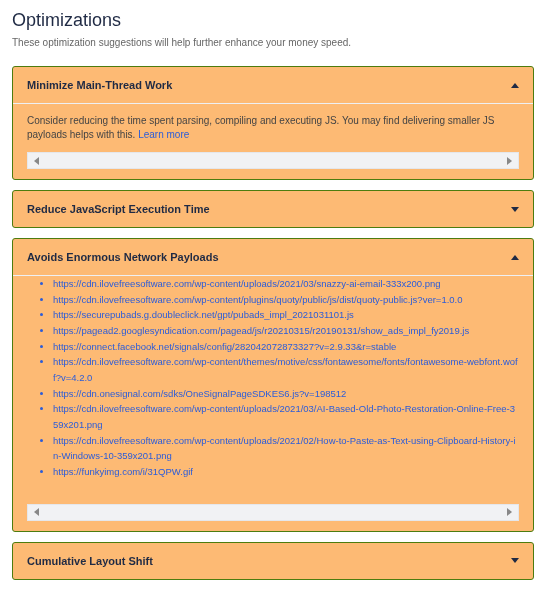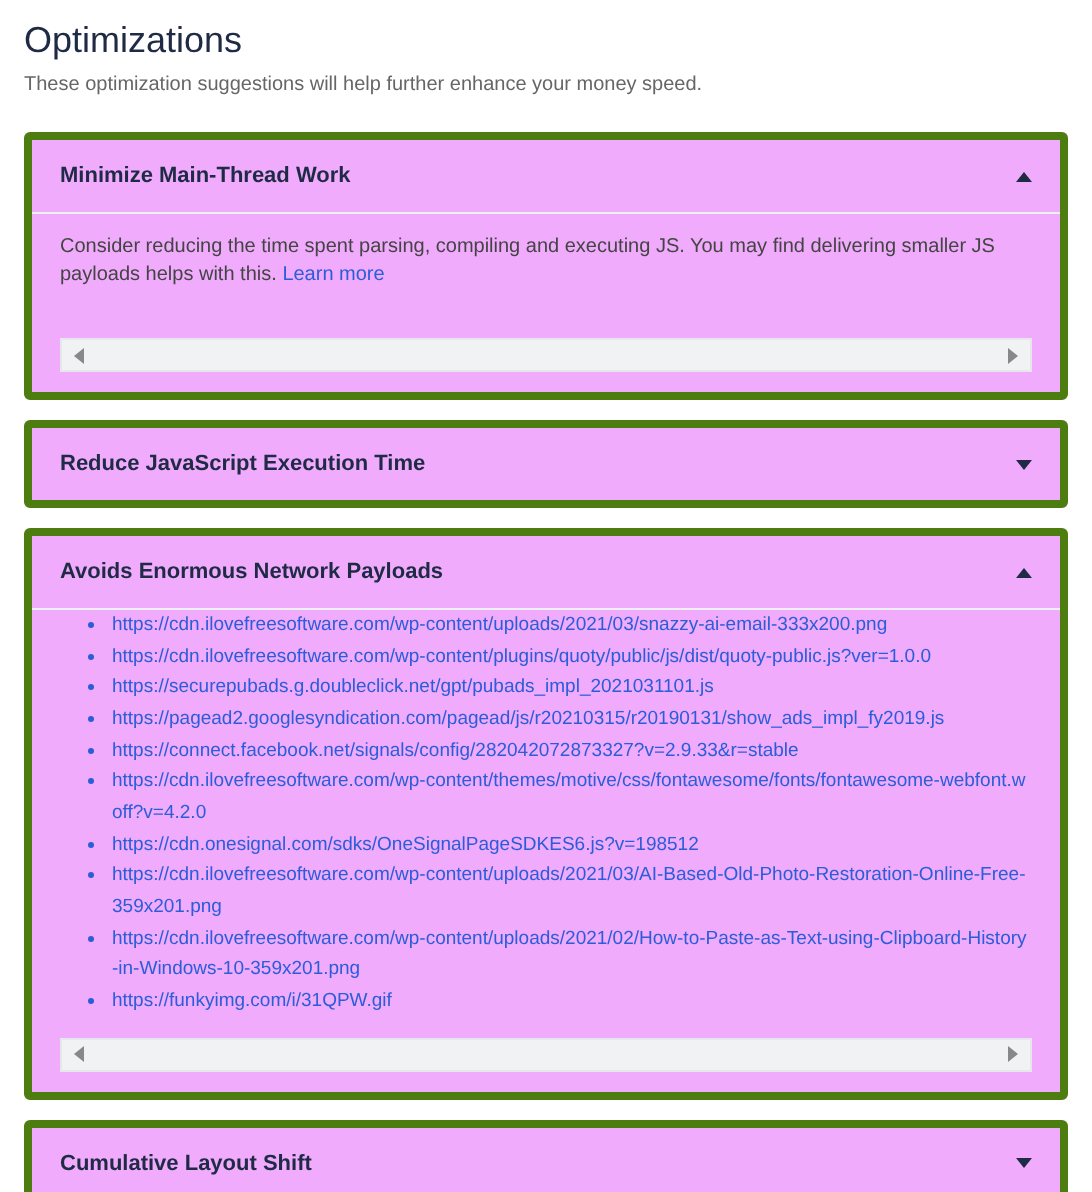--- a/index.html
+++ b/index.html
@@ -16,24 +16,24 @@
     font-weight: 400;
     color: #1f2a44;
     margin-bottom: 6px;
   }
   .subtitle {
     font-size: 10px;
     color: #666;
     margin-bottom: 18px;
   }
   .panel {
-    border: 4px solid #4d7c0f;
+    border: 1px solid #4d7c0f;
     border-radius: 3px;
     margin-bottom: 10px;
-    background: #f0abfc;
+    background: #fdba74;
   }
   .panel-header {
     display: flex;
     justify-content: space-between;
     align-items: center;
     padding: 12px 14px;
     cursor: pointer;
   }
   .panel-title {
     font-size: 11px;
@@ -48,21 +48,21 @@
   .caret.up { border-bottom: 5px solid #1f2a44; }
   .caret.down { border-top: 5px solid #1f2a44; }
   .panel-body {
     padding: 0 14px 10px 14px;
     border-top: 1px solid #eef0f3;
   }
   .panel-body p {
     font-size: 10px;
     color: #444;
     padding-top: 10px;
-    padding-bottom: 24px;
+    padding-bottom: 10px;
     line-height: 1.4;
   }
   .panel-body a.learn {
     color: #2b5cd9;
     text-decoration: none;
   }
   .scroll-strip {
     background: #f1f2f4;
     height: 17px;
     display: flex;
@@ -74,21 +74,21 @@
   .tri-left, .tri-right {
     width: 0; height: 0;
     border-top: 4px solid transparent;
     border-bottom: 4px solid transparent;
   }
   .tri-left { border-right: 5px solid #888; }
   .tri-right { border-left: 5px solid #888; }
   ul.links {
     list-style: disc;
     padding-left: 26px;
-    margin-bottom: 10px;
+    margin-bottom: 24px;
   }
   ul.links li {
     font-size: 9.5px;
     line-height: 1.65;
     color: #2b5cd9;
   }
   ul.links li a {
     color: #2b5cd9;
     text-decoration: none;
     word-break: break-all;

